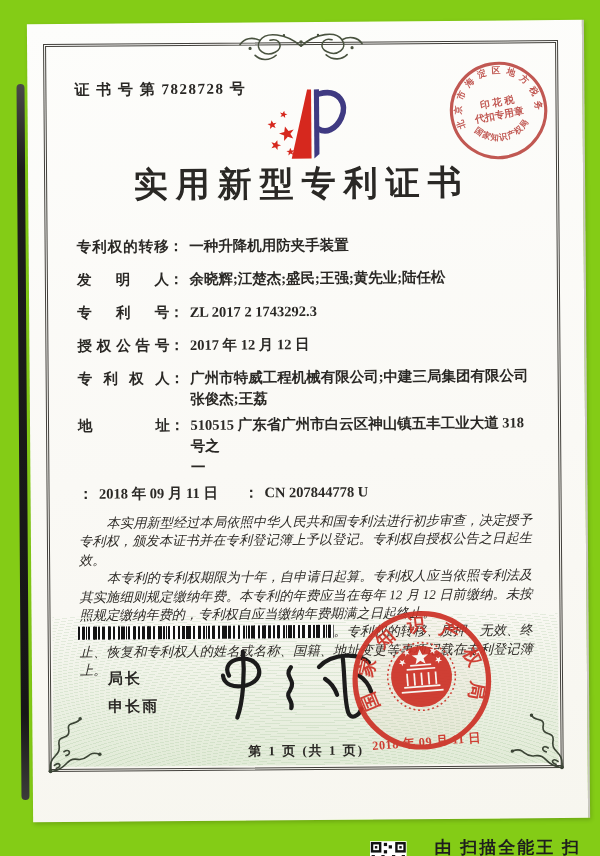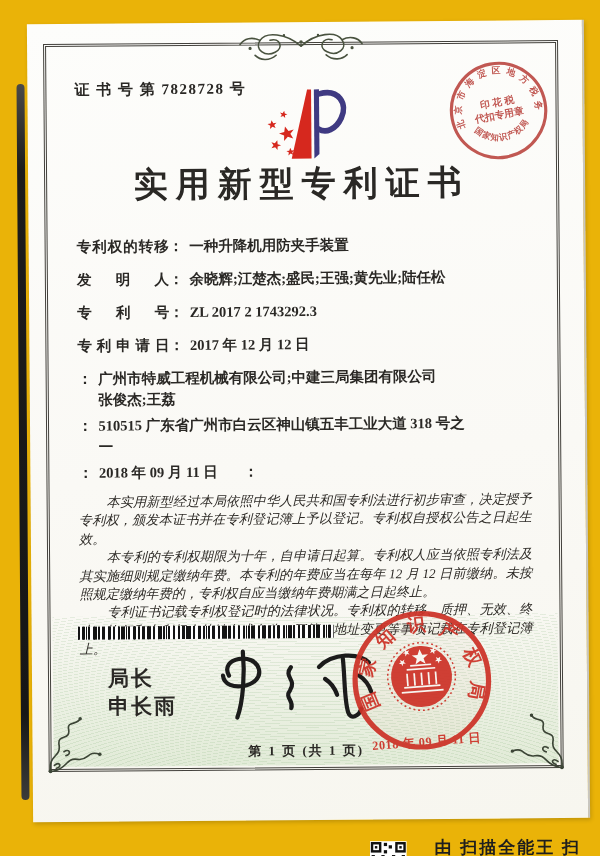--- a/index.html
+++ b/index.html
@@ -1,18 +1,18 @@
 <!DOCTYPE html>
 <html><head>
 <meta charset="utf-8">
 <style>
   * { margin:0; padding:0; box-sizing:border-box; }
   html,body { width:600px; height:856px; background:#ffffff; overflow:hidden;
     font-family:"Liberation Serif","DejaVu Serif",serif; color:#2a2825; }
-  .photo { position:relative; width:600px; height:856px; background:#eab308; }
+  .photo { position:relative; width:600px; height:856px; background:#84cc16; }
 
   
   .edge-strip { position:absolute; left:19px; top:84px; width:8px; height:716px;
     background:linear-gradient(180deg,#4a4a48,#1c1c1b 12%,#161616 88%,#3c3c3a);
     border-radius:4px; transform:rotate(-0.4deg); }
 
   .paper { position:absolute; left:30px; top:22px; right:13px; bottom:36px;
     background:linear-gradient(175deg,#fdfdfb 0%,#faf9f5 55%,#f7f6ef 100%);
     border-right:2px solid #c8c6c0; box-shadow:1px 2px 4px rgba(0,0,0,.18);
     transform:rotate(-0.45deg); transform-origin:50% 50%; }
@@ -48,21 +48,21 @@
   .paras p { text-indent:2.1em; }
 
   .barcode { position:absolute; left:27px; top:580px; width:256px; height:13px; z-index:2;
     background-color:#fff;
     background-image:
       repeating-linear-gradient(90deg,#141414 0 2px,rgba(0,0,0,0) 2px 5px),
       repeating-linear-gradient(90deg,#141414 0 1px,rgba(0,0,0,0) 1px 8px),
       repeating-linear-gradient(90deg,rgba(0,0,0,0) 0 4px,#141414 4px 6px,rgba(0,0,0,0) 6px 13px); }
 
   .signer { position:absolute; left:57px; top:618px; z-index:2;
-    font-family:"Liberation Sans","DejaVu Sans",sans-serif; font-size:21px;
+    font-family:"Liberation Sans","DejaVu Sans",sans-serif; font-size:15px;
     font-weight:600; line-height:28px; letter-spacing:2px; }
   .sig-svg { position:absolute; left:150px; top:598px; z-index:3; }
 
   .seal-main { position:absolute; left:290px; top:558px; z-index:3; opacity:.93; }
   .seal-tax { position:absolute; left:397px; top:12px; z-index:2; opacity:.88; }
 
   .page-footer { position:absolute; left:0; right:0; bottom:7px; text-align:center;
     font-size:13px; letter-spacing:2px; font-weight:600; z-index:2; }
 
   .ornament-top { position:absolute; left:50%; top:-17px; transform:translateX(-50%); z-index:2; }
@@ -155,37 +155,40 @@
           <span class="flabel">发明人</span>
             <span class="fcolon">：</span>
           <span class="fval">余晓辉;江楚杰;盛民;王强;黄先业;陆任松</span>
         </div>
         <div class="row">
           <span class="flabel">专利号</span>
             <span class="fcolon">：</span>
           <span class="fval">ZL 2017 2 1743292.3</span>
         </div>
         <div class="row">
-          <span class="flabel">专利申请日</span>
+          <span class="flabel">授权公告号</span>
             <span class="fcolon">：</span>
           <span class="fval">2017 年 12 月 12 日</span>
         </div>
         <div class="row two">
+          <span class="flabel">专利权人</span>
             <span class="fcolon">：</span>
           <span class="fval"><span>广州市特威工程机械有限公司;中建三局集团有限公司</span><span class="l2">张俊杰;王荔</span></span>
         </div>
         <div class="row two">
+          <span class="flabel">地址</span>
             <span class="fcolon">：</span>
           <span class="fval"><span>510515 广东省广州市白云区神山镇五丰工业大道 318 号之</span><span class="l2">一</span></span>
         </div>
         <div class="grant-row">
             <span class="fcolon">：</span>
           <span>2018 年 09 月 11 日</span>
           <span class="grant-second">
               <span class="fcolon">：</span>
+            <span>CN 207844778 U</span>
           </span>
         </div>
         <div class="paras">
           <p>本实用新型经过本局依照中华人民共和国专利法进行初步审查，决定授予专利权，颁发本证书并在专利登记簿上予以登记。专利权自授权公告之日起生效。</p>
           <p>本专利的专利权期限为十年，自申请日起算。专利权人应当依照专利法及其实施细则规定缴纳年费。本专利的年费应当在每年 12 月 12 日前缴纳。未按照规定缴纳年费的，专利权自应当缴纳年费期满之日起终止。</p>
           <p>专利证书记载专利权登记时的法律状况。专利权的转移、质押、无效、终止、恢复和专利权人的姓名或名称、国籍、地址变更等事项记载在专利登记簿上。</p>
         </div>
       </div>
 
       <div class="barcode"></div>

